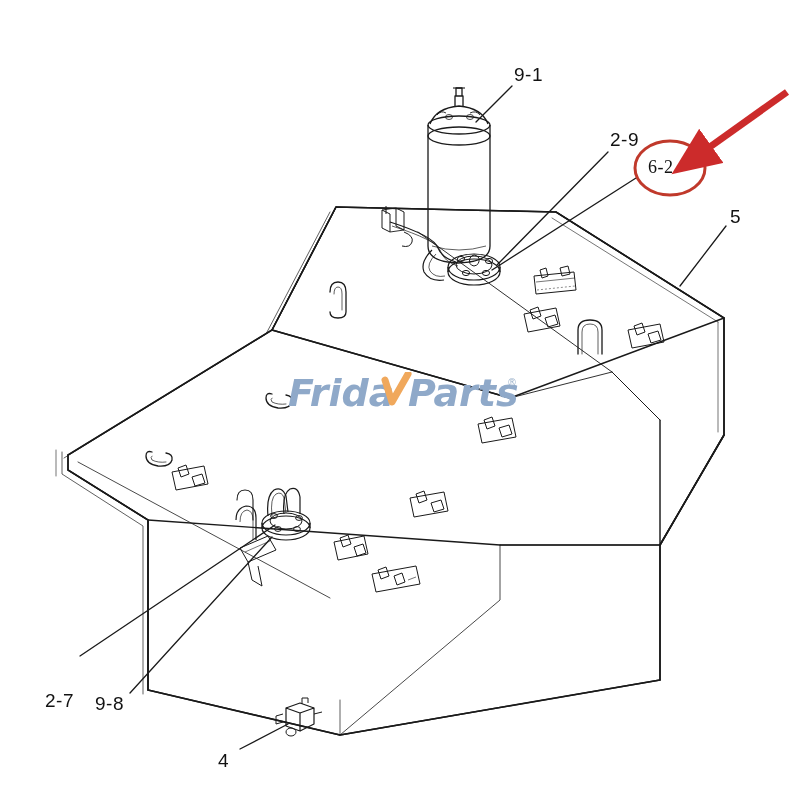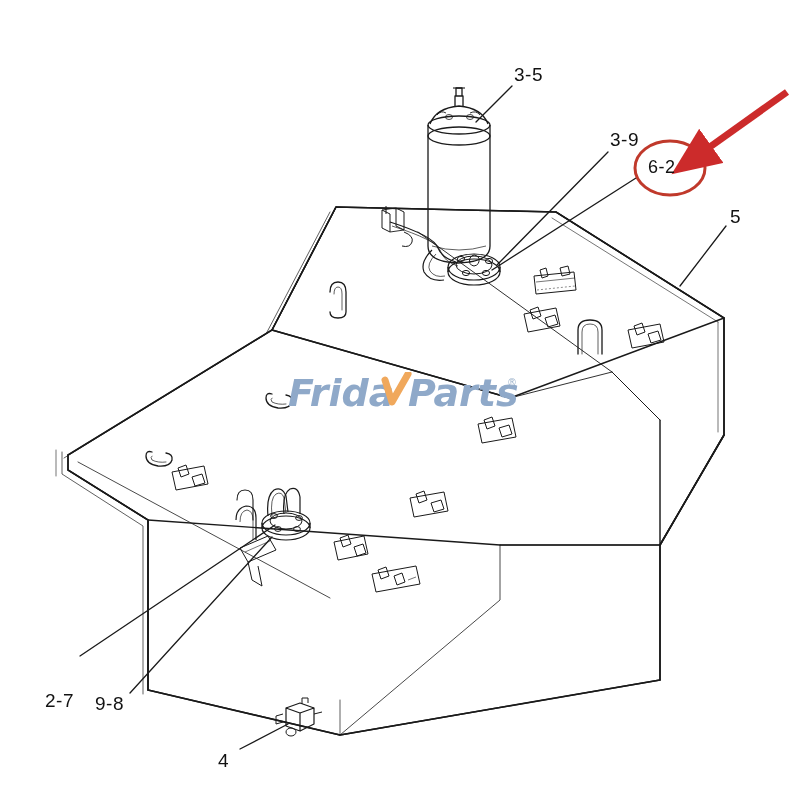--- a/index.html
+++ b/index.html
@@ -288,21 +288,21 @@
 
   </svg>
 
   <svg id="watermark" viewBox="0 0 230 46" xmlns="http://www.w3.org/2000/svg">
     <text class="wm-text" x="0" y="34" fill="#8fa9c9">Frida</text>
     <path d="M97,8 L104,30 L120,2" stroke="#f0a85c" stroke-width="7" fill="none" stroke-linecap="round" stroke-linejoin="round"></path>
     <text class="wm-text" x="120" y="34" fill="#8fa9c9">Parts</text>
     <text class="wm-reg" x="219" y="14" fill="#9fb4cc">®</text>
   </svg>
 
-  <div class="callout" style="left:514px; top:64px;">3-5</div>
-  <div class="callout" style="left:610px; top:129px;">3-9</div>
-  <div class="callout boxed" style="left:648px; top:157px;">6-2</div>
+  <div class="callout" style="left:514px; top:64px;">9-1</div>
+  <div class="callout" style="left:610px; top:129px;">2-9</div>
+  <div class="callout boxed" style="left:648px; top:157px;font-family:Liberation Serif, serif;">6-2</div>
   <div class="callout" style="left:730px; top:206px;">5</div>
   <div class="callout" style="left:45px; top:690px;">2-7</div>
   <div class="callout" style="left:95px; top:693px;">9-8</div>
   <div class="callout" style="left:218px; top:750px;">4</div>
 
 </div>
 
 </body></html>

